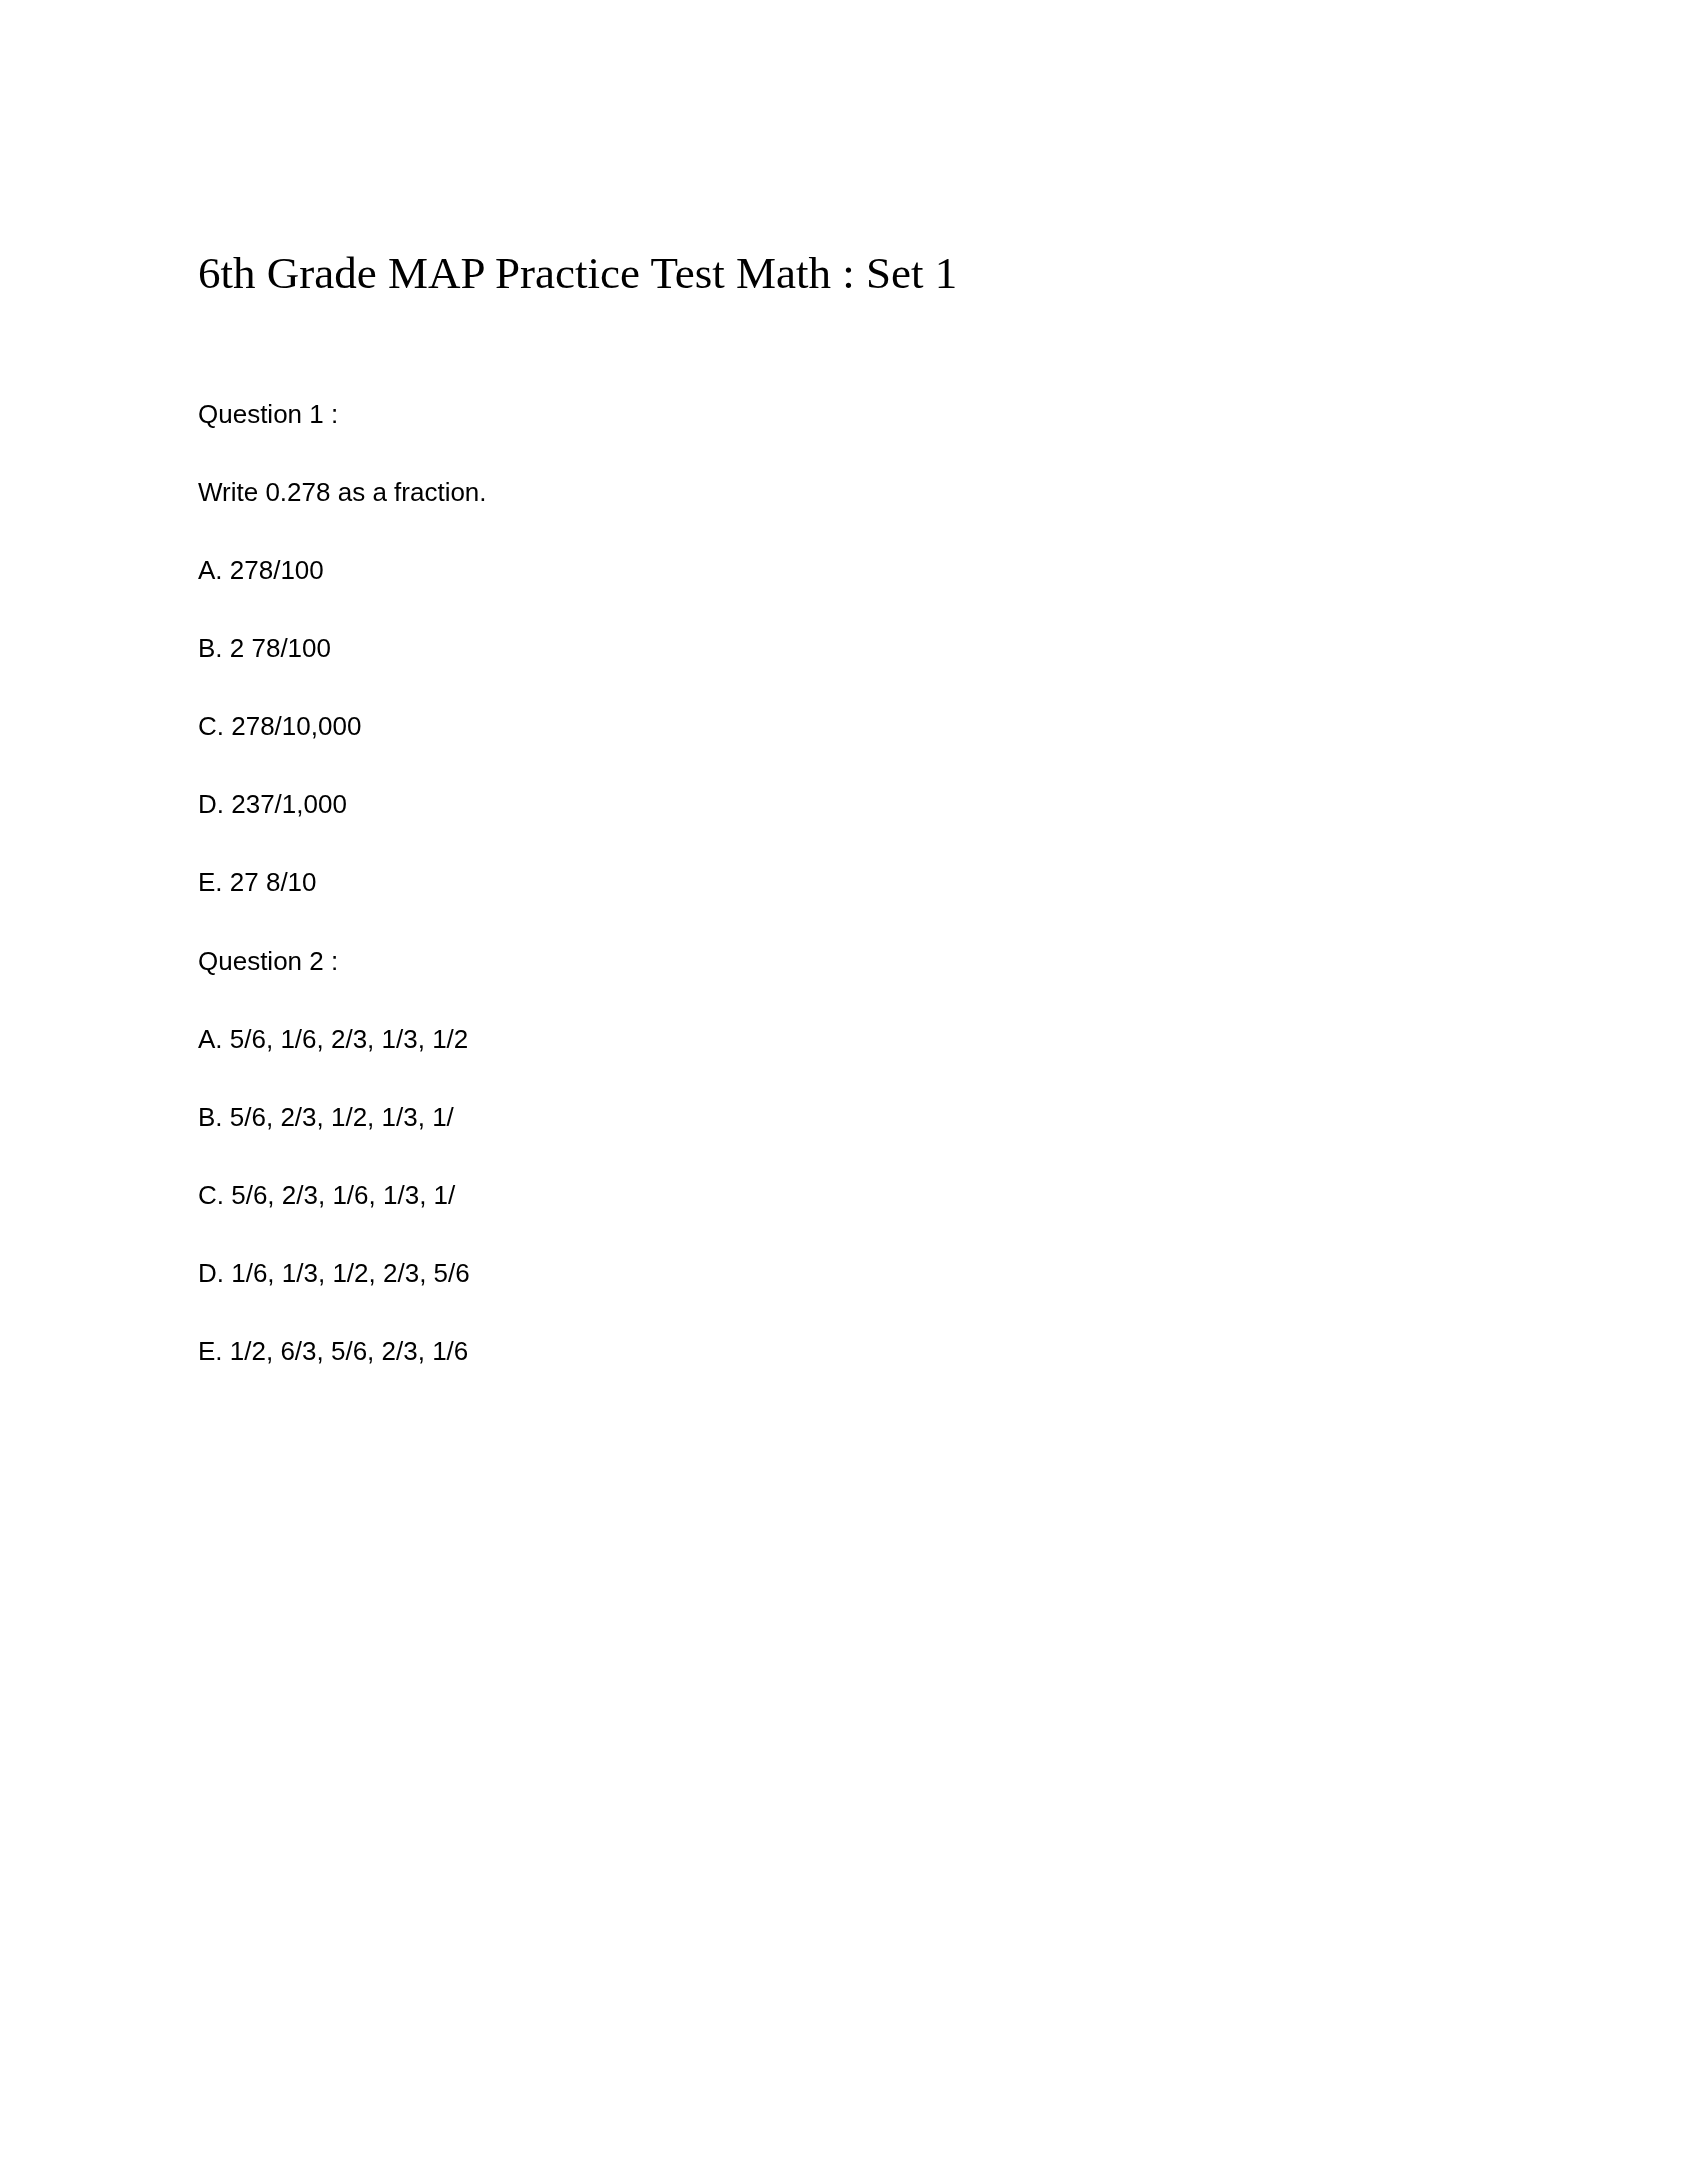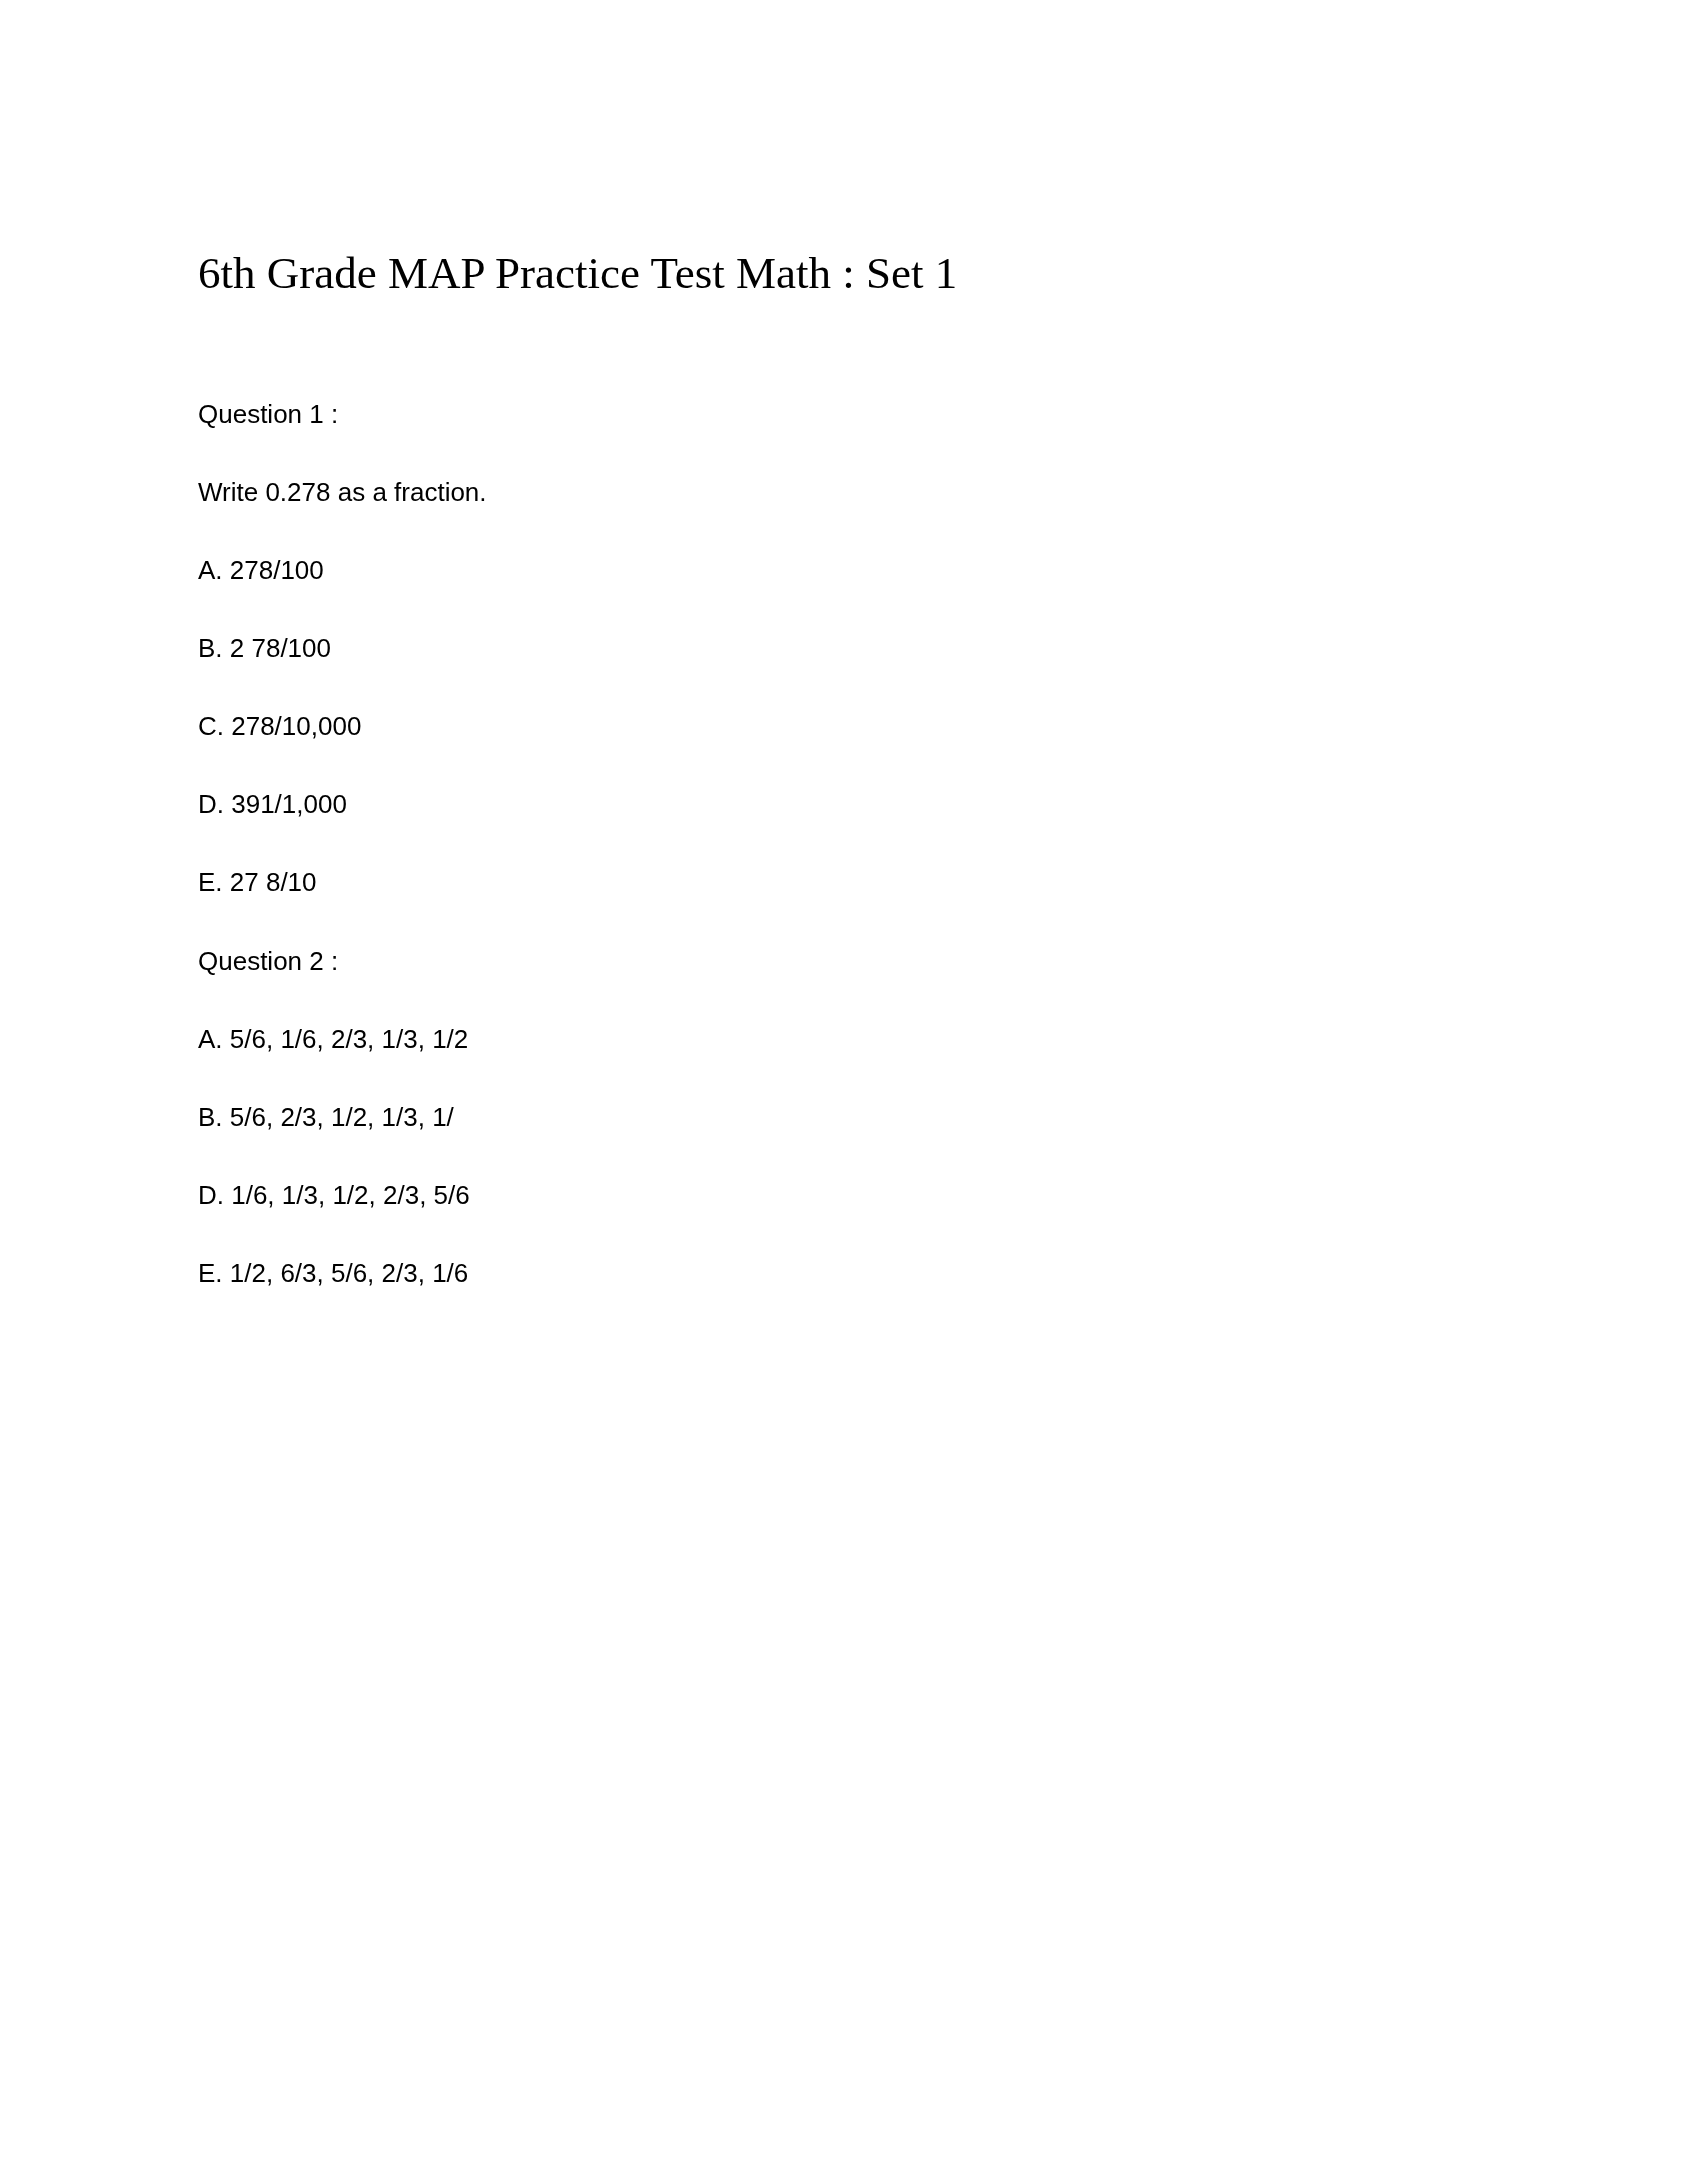--- a/index.html
+++ b/index.html
@@ -61,28 +61,29 @@
   <section class="question">
     <p class="q-label">Question 1 :</p>
 
     <div class="q-prompt">
       <div class="prompt-line">Write 0.278 as a fraction.</div>
     </div>
 
     <p class="choice">A. 278/100</p>
     <p class="choice">B. 2 78/100</p>
     <p class="choice">C. 278/10,000</p>
-    <p class="choice">D. 391/1,000</p>
+    <p class="choice">D. 237/1,000</p>
     <p class="choice">E. 27 8/10</p>
   </section>
 
   <section class="question">
     <p class="q-label">Question 2 :</p>
 
 
     <p class="choice">A. 5/6, 1/6, 2/3, 1/3, 1/2</p>
     <p class="choice">B. 5/6, 2/3, 1/2, 1/3, 1/</p>
+    <p class="choice">C. 5/6, 2/3, 1/6, 1/3, 1/</p>
     <p class="choice">D. 1/6, 1/3, 1/2, 2/3, 5/6</p>
     <p class="choice">E. 1/2, 6/3, 5/6, 2/3, 1/6</p>
   </section>
 
 </div>
 
 
 </body></html>

